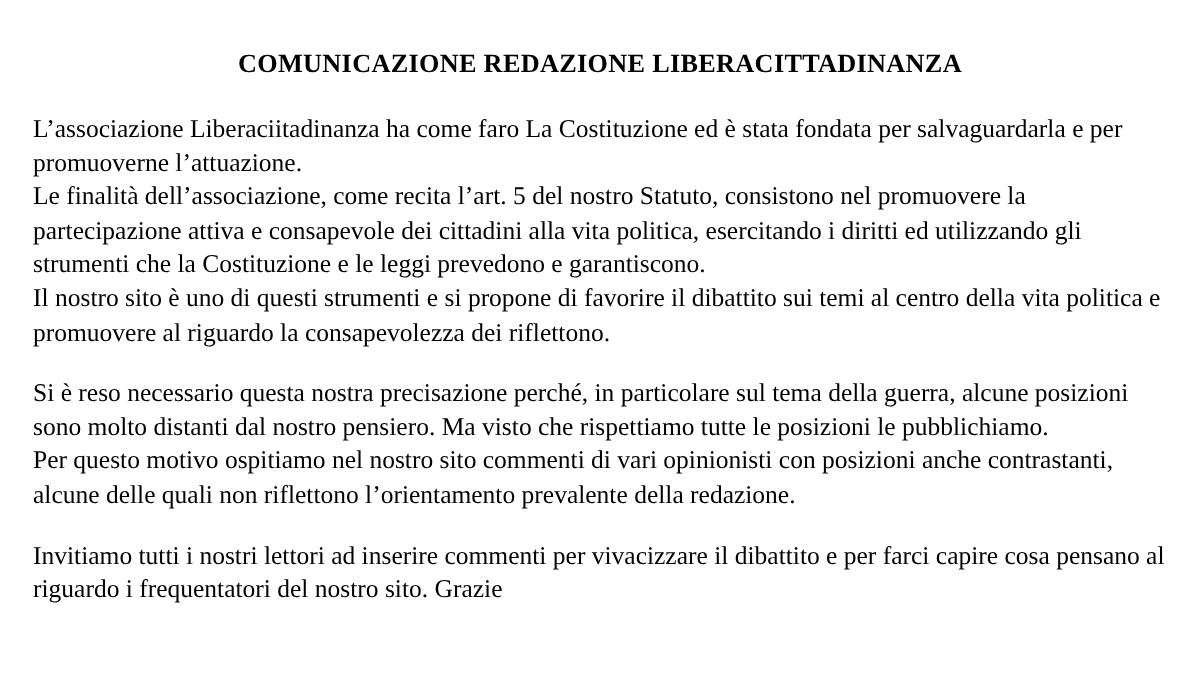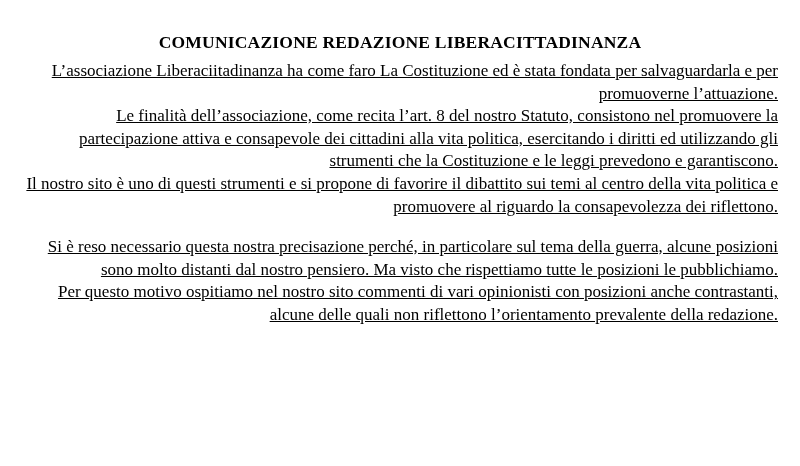--- a/index.html
+++ b/index.html
@@ -19,53 +19,53 @@
     height: 466px;
     box-sizing: border-box;
     padding: 24px 22px 10px 22px;
     position: relative;
   }
   .doc-title {
     text-align: center;
     font-weight: bold;
     font-size: 17.5px;
     letter-spacing: 0.2px;
-    margin: 8px 0 7px 0;
+    margin: 8px 0 22px 0;
     font-family: "Liberation Serif", serif;
   }
   .para {
     font-size: 17px;
     line-height: 1.33;
-    text-align: right;
+    text-align: left;
     margin: 0;
     font-family: "Liberation Serif", serif;
-    text-decoration: underline;
   }
   .block {
     margin-bottom: 0;
   }
   .gap {
     height: 18px;
   }
 </style>
 </head>
 <body>
 
 <div class="page">
 
   <h1 class="doc-title">COMUNICAZIONE REDAZIONE LIBERACITTADINANZA</h1>
 
   <p class="para block">L’associazione Liberaciitadinanza ha come faro La Costituzione ed è stata fondata per salvaguardarla e per promuoverne l’attuazione.</p>
 
-  <p class="para block">Le finalità dell’associazione, come recita l’art. 8 del nostro Statuto, consistono nel promuovere la partecipazione attiva e consapevole dei cittadini alla vita politica, esercitando i diritti ed utilizzando gli strumenti che la Costituzione e le leggi prevedono e garantiscono.</p>
+  <p class="para block">Le finalità dell’associazione, come recita l’art. 5 del nostro Statuto, consistono nel promuovere la partecipazione attiva e consapevole dei cittadini alla vita politica, esercitando i diritti ed utilizzando gli strumenti che la Costituzione e le leggi prevedono e garantiscono.</p>
 
   <p class="para block">Il nostro sito è uno di questi strumenti e si propone di favorire il dibattito sui temi al centro della  vita politica e promuovere al riguardo la consapevolezza dei riflettono.</p>
 
   <div class="gap"></div>
 
   <p class="para block">Si è reso necessario questa nostra precisazione perché, in particolare sul tema della guerra, alcune posizioni sono  molto distanti dal nostro pensiero. Ma visto che rispettiamo tutte le posizioni le pubblichiamo.</p>
 
   <p class="para block">Per questo motivo ospitiamo nel nostro sito commenti di vari opinionisti con posizioni anche contrastanti, alcune delle quali  non riflettono l’orientamento prevalente della redazione.</p>
 
   <div class="gap"></div>
 
+  <p class="para block">Invitiamo tutti i nostri lettori ad inserire commenti per vivacizzare il dibattito e per farci capire cosa pensano al riguardo i frequentatori del nostro sito. Grazie</p>
 
 </div>
 
 </body></html>

